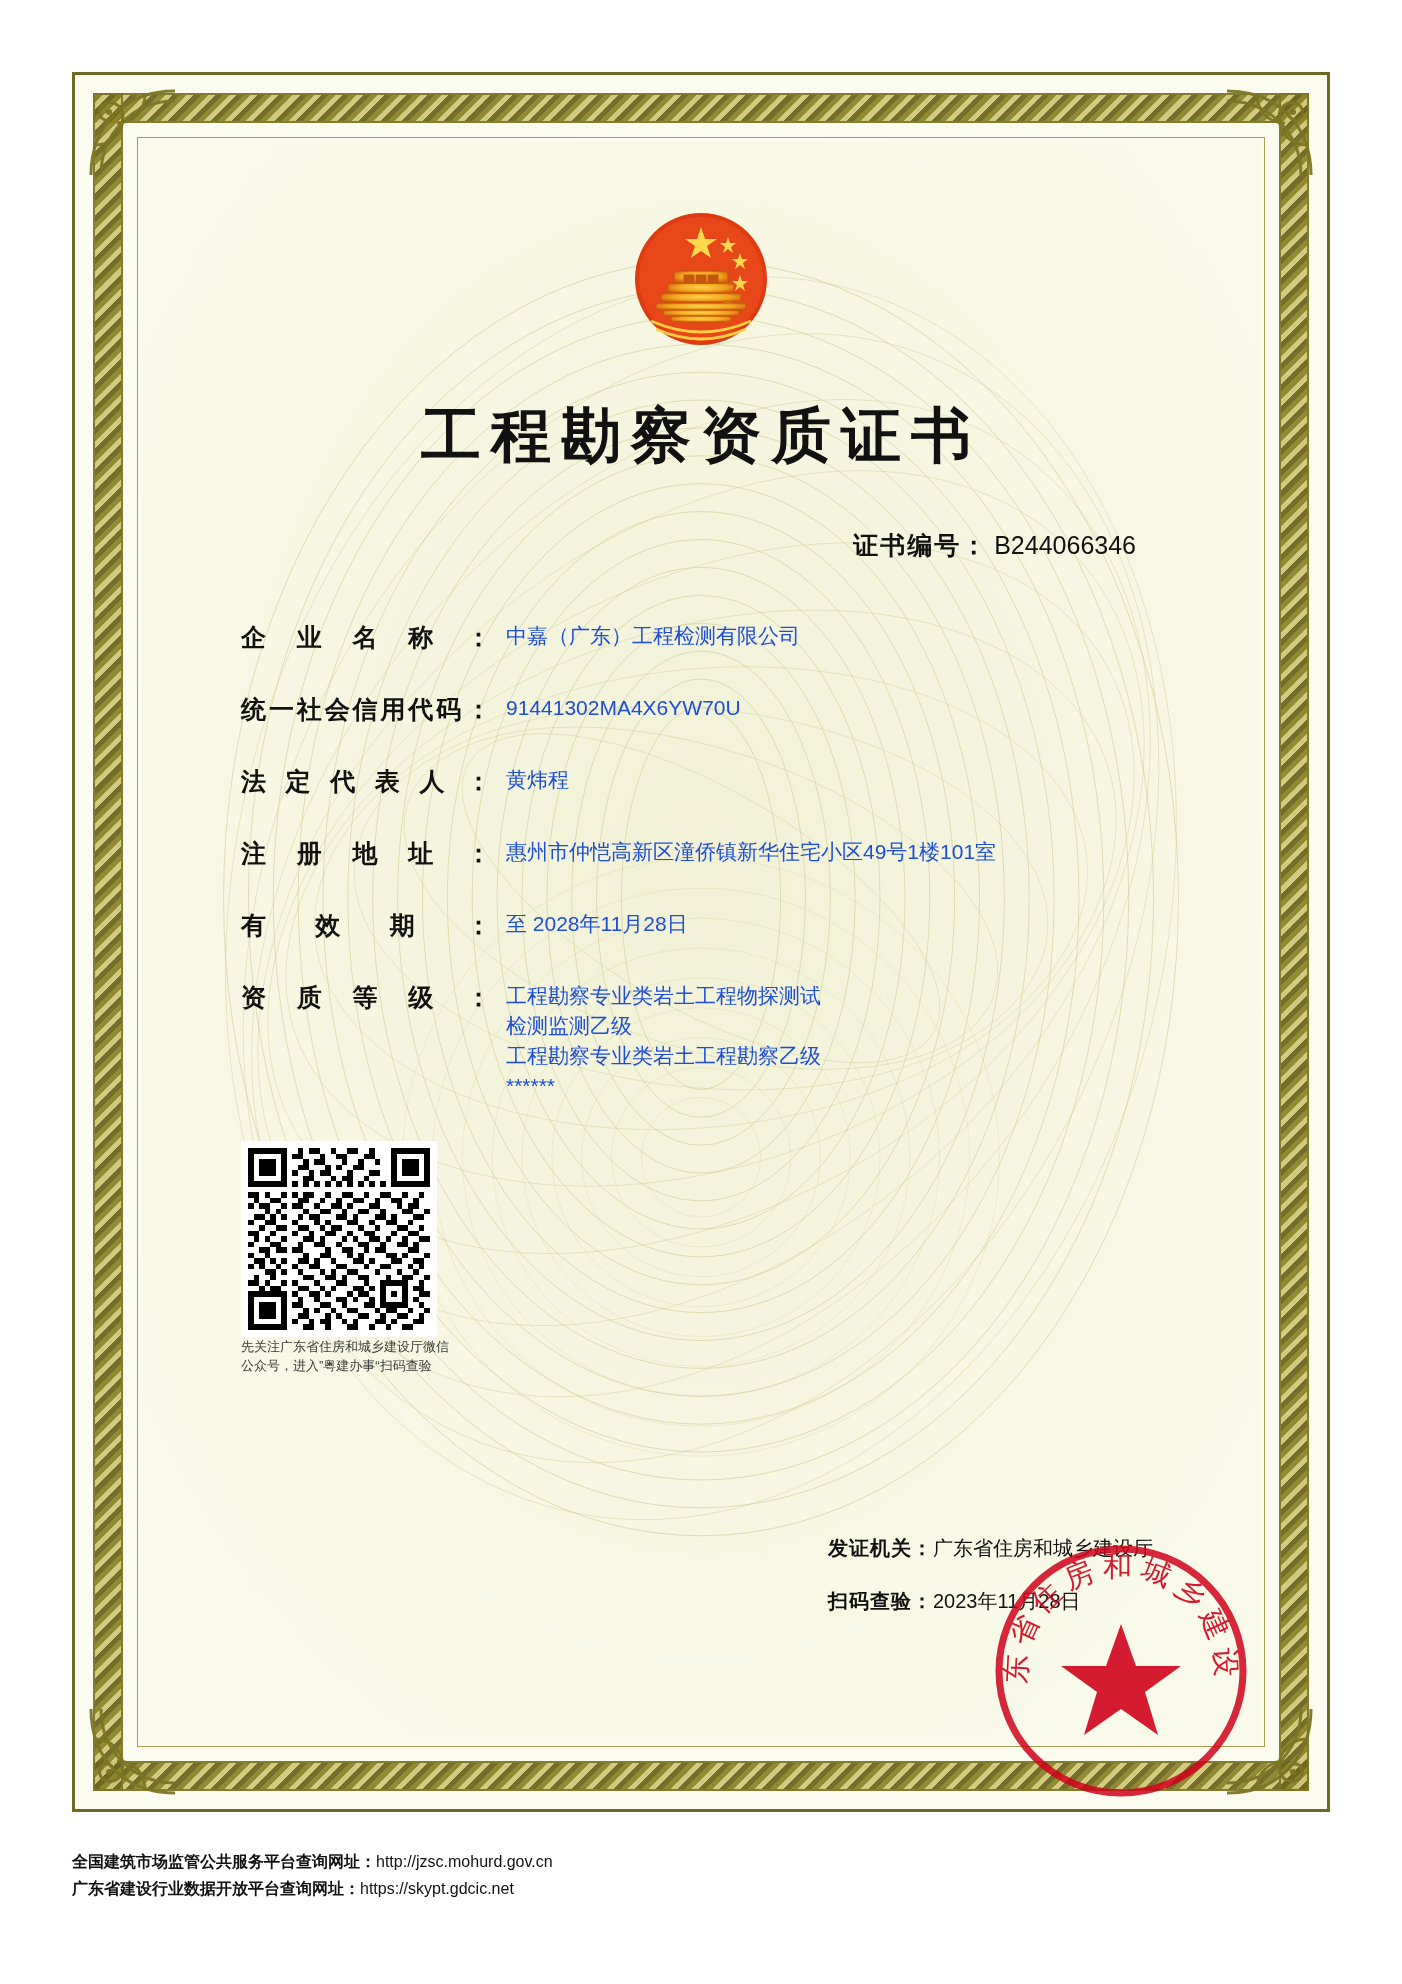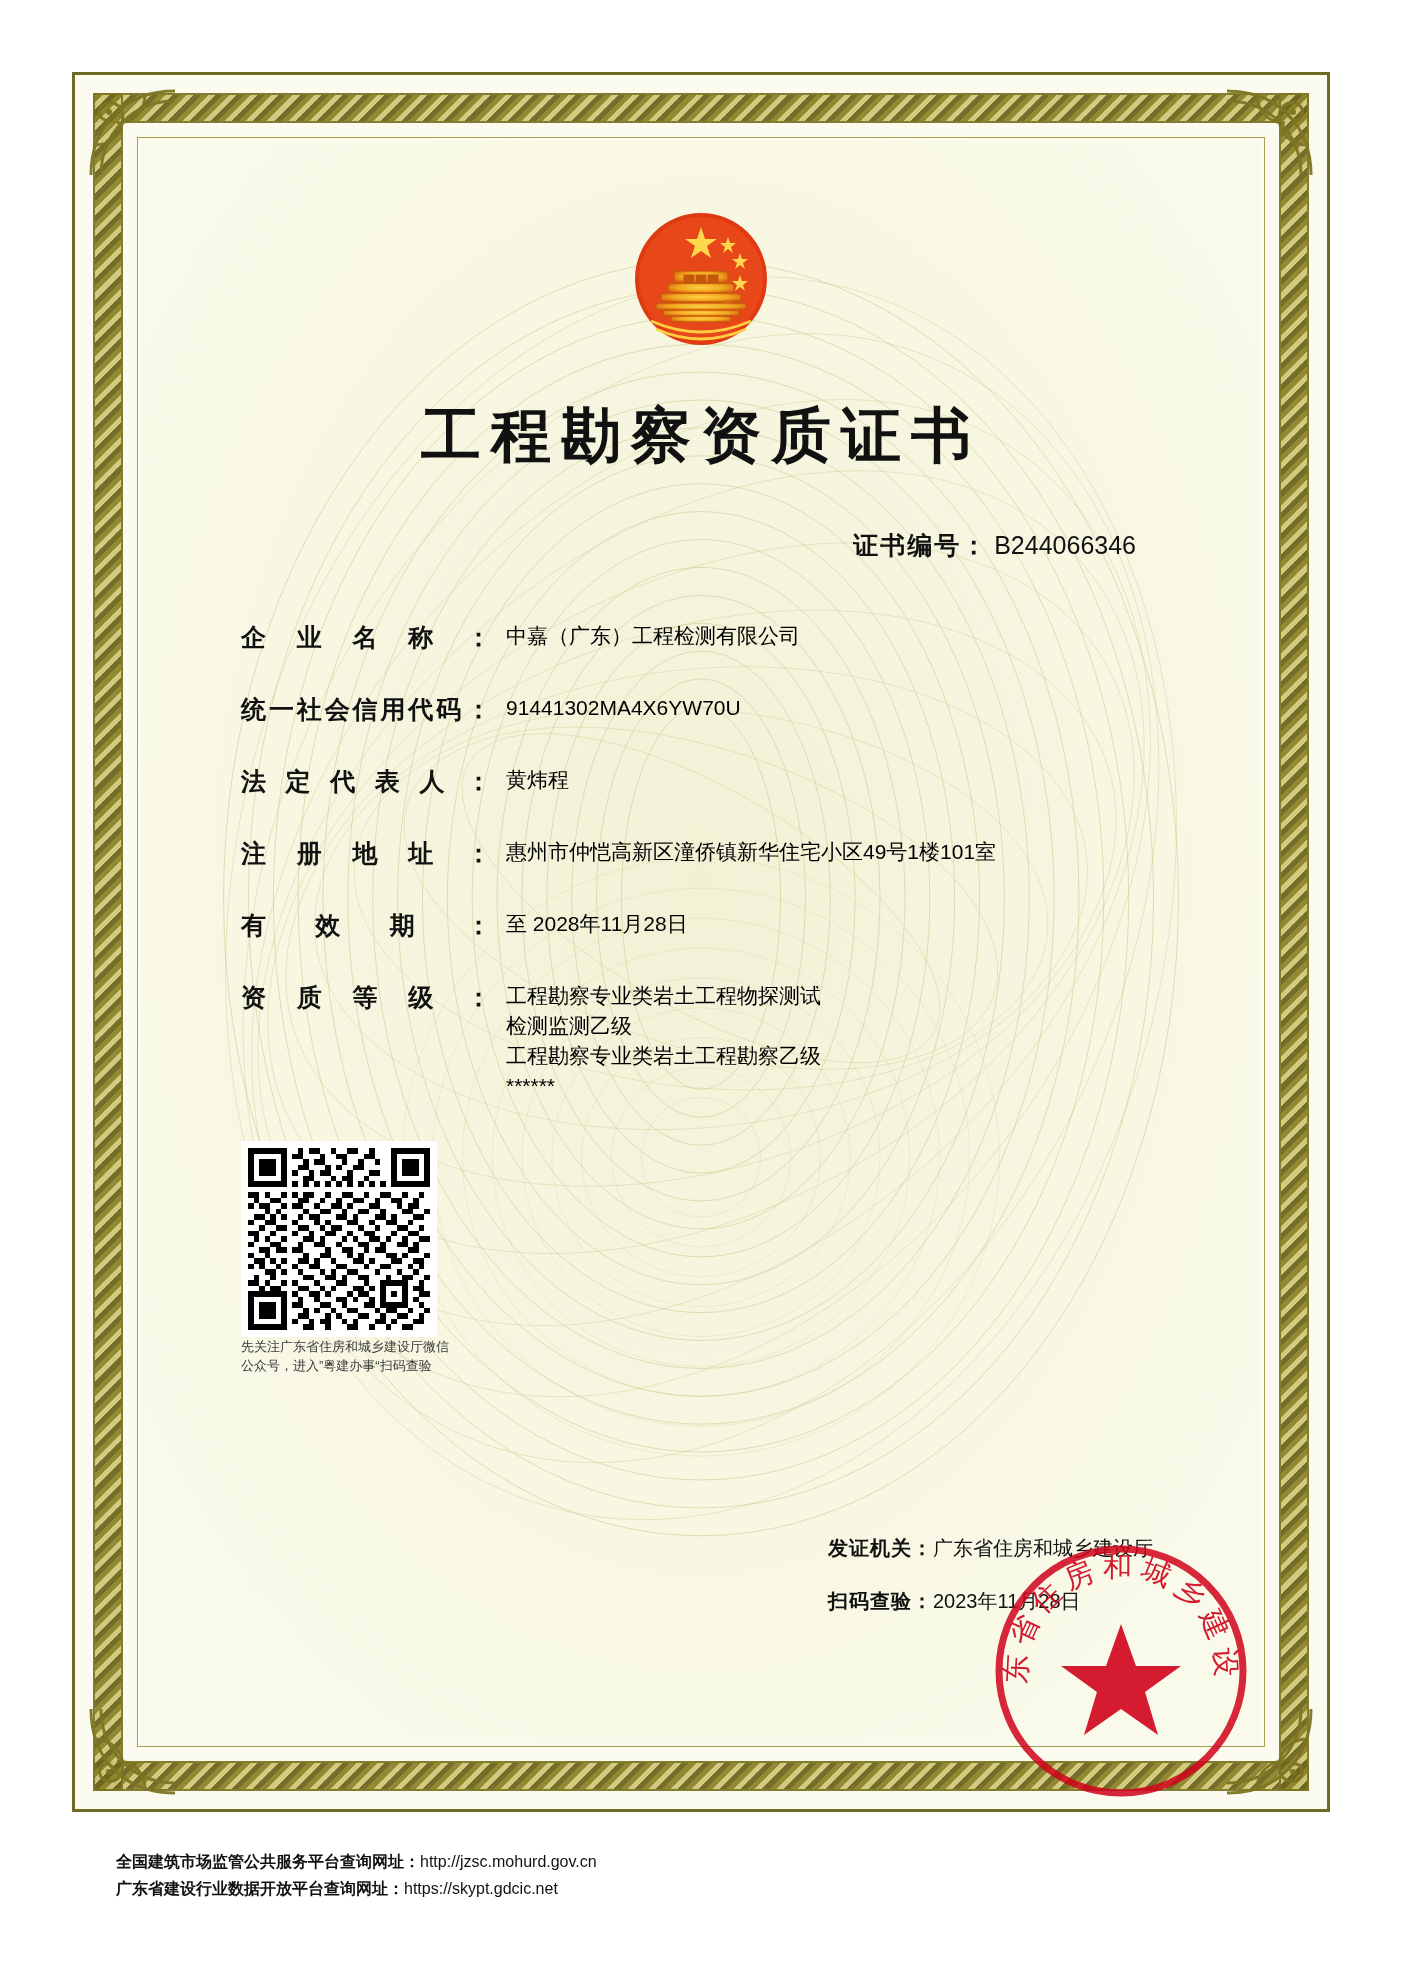--- a/index.html
+++ b/index.html
@@ -137,21 +137,21 @@
     font-weight: 700;
     color: #111;
     display: flex;
     justify-content: space-between;
   }
   .field .flabel .colon { margin-left: 2px; }
   .field .fvalue {
     margin-left: 265px;
     font-size: 21px;
     line-height: 30px;
-    color: #000000;
+    color: #1d4ed8;
     white-space: pre-line;
   }
   .field.tall { margin-bottom: 16px; }
 
   
   .qr-block {
     position: absolute;
     left: 100px;
     top: 1000px;
     width: 210px;
@@ -199,21 +199,20 @@
 
   
   .footer {
     position: absolute;
     left: 72px;
     top: 1848px;
     width: 1260px;
     font-size: 16px;
     line-height: 27px;
     color: #111;
-    margin-left: 44px;
   }
   .footer .f-line { white-space: nowrap; }
   .footer .f-bold { font-weight: 700; }
   .footer .f-url { font-weight: 400; }
 </style>
 </head>
 <body>
 
 <div class="page">
 

